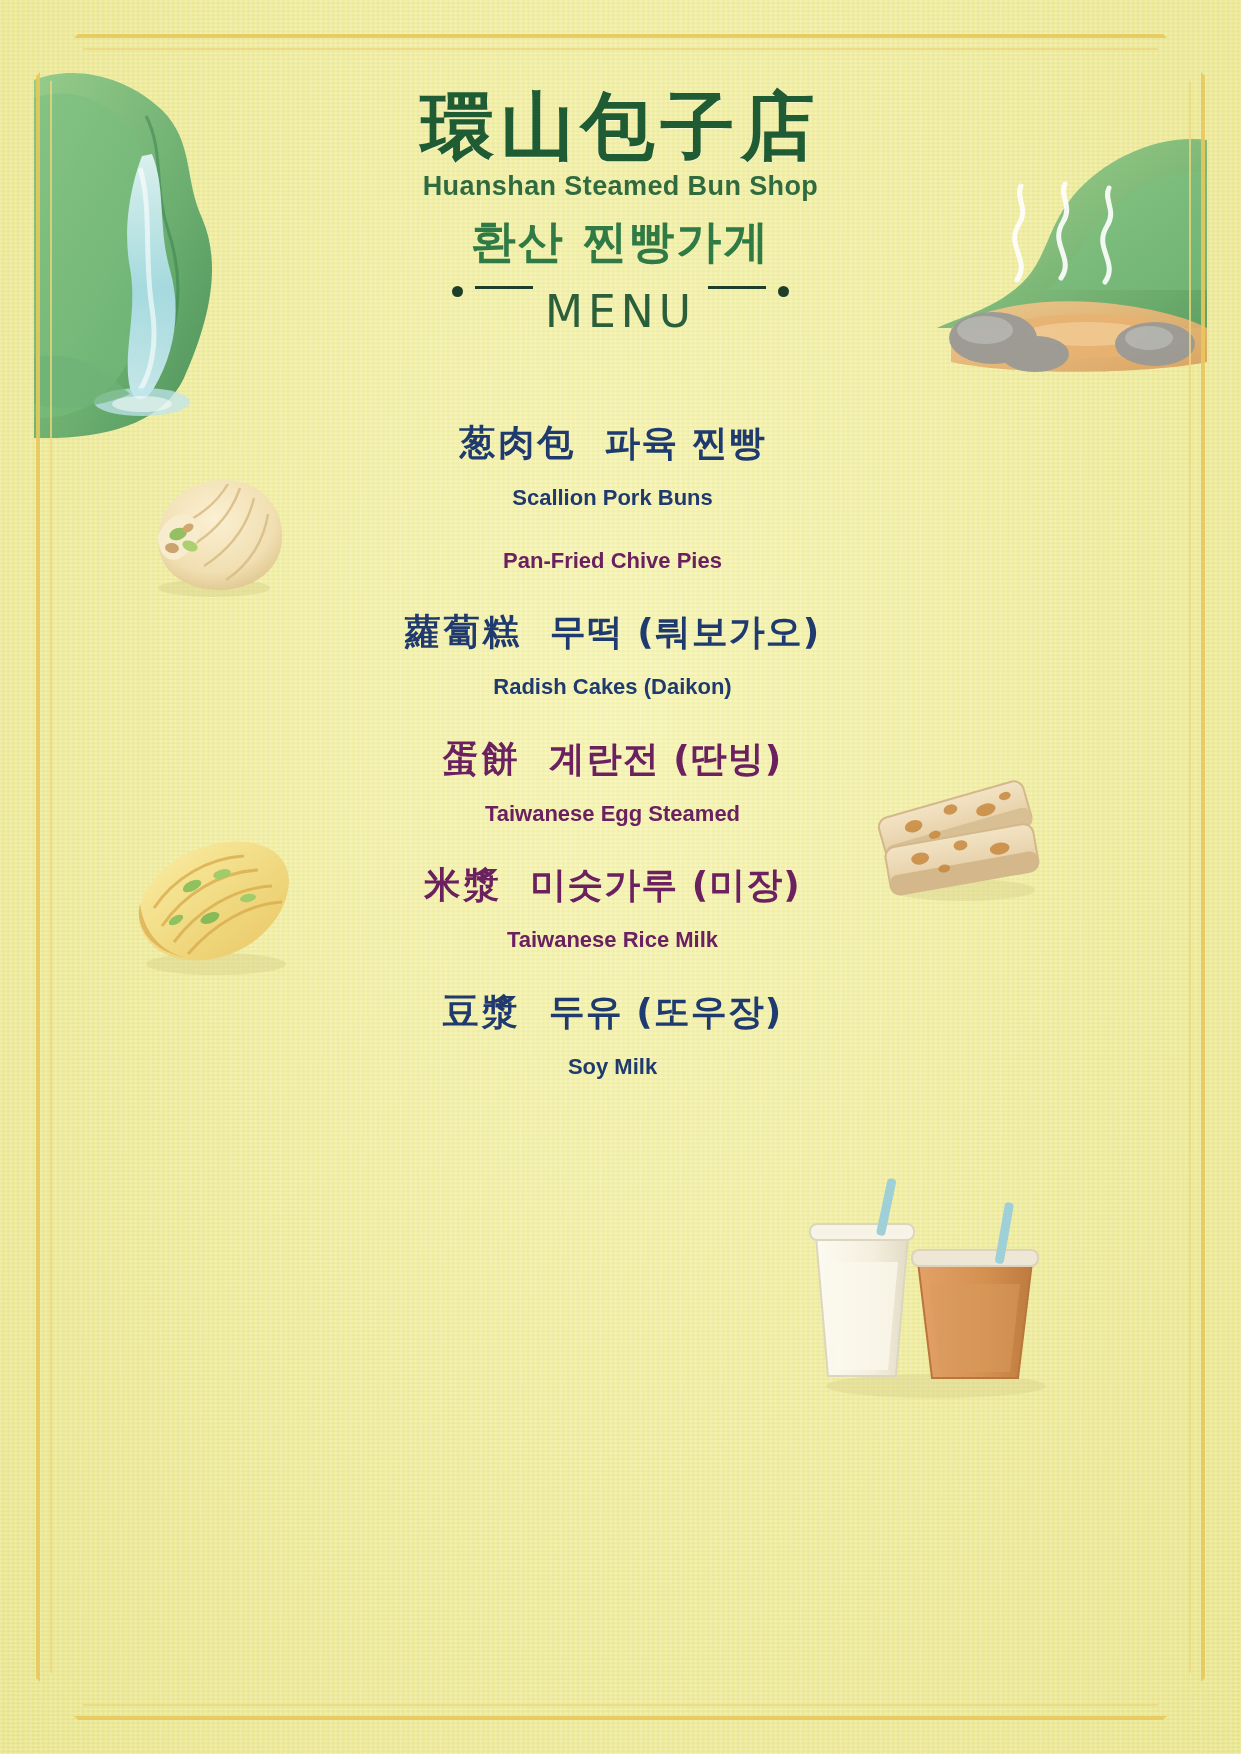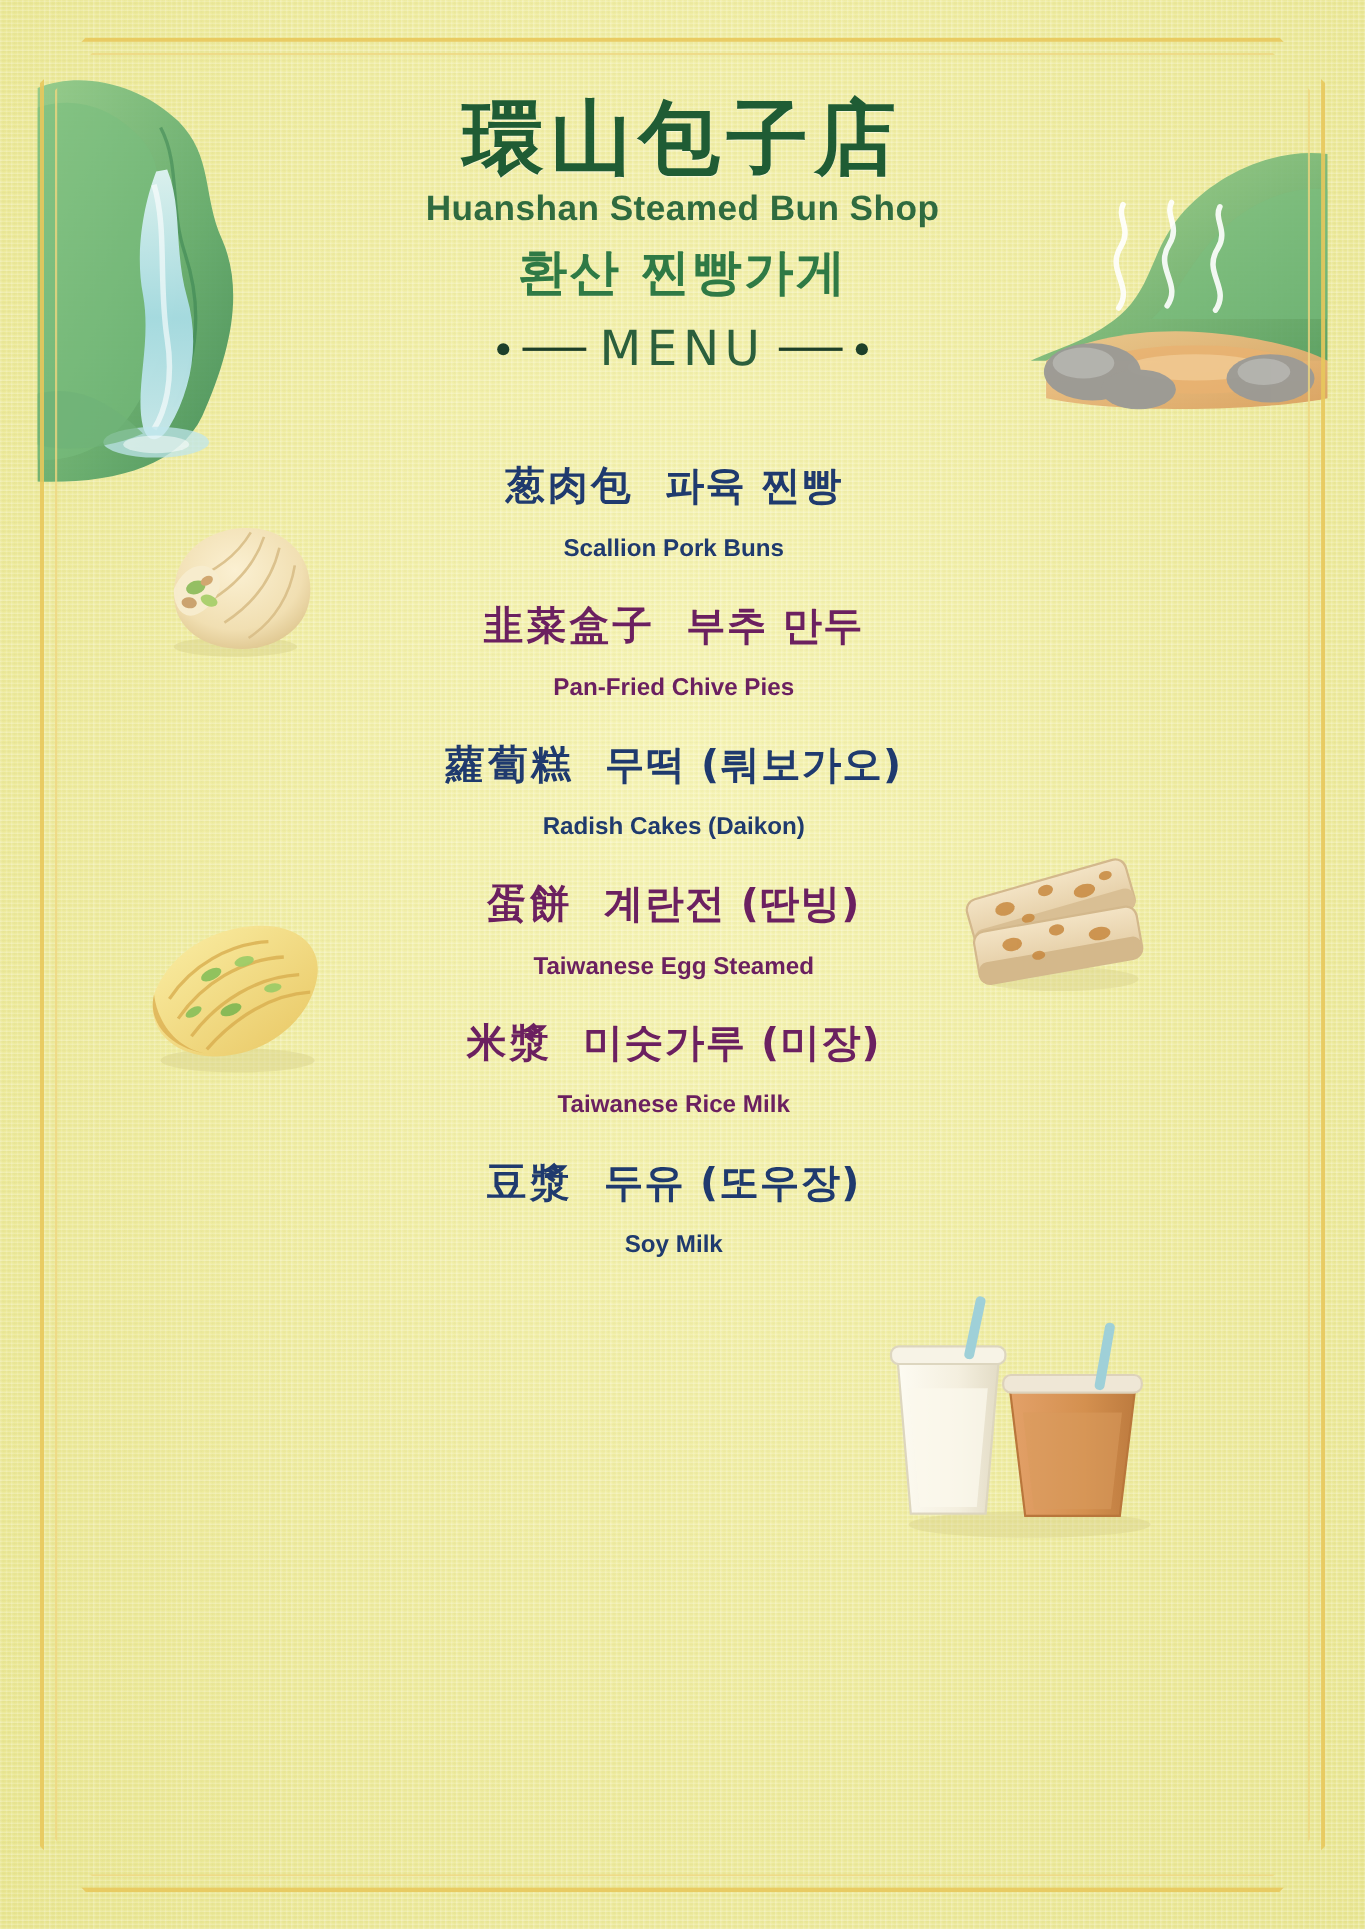--- a/index.html
+++ b/index.html
@@ -73,38 +73,38 @@
   .title-zh {
     font-family: "DejaVu Sans", sans-serif;
     font-size: 74px;
     font-weight: bold;
     color: #1f5c34;
     letter-spacing: 6px;
     line-height: 1.1;
     text-shadow: 0 1px 0 rgba(255,255,255,0.45);
   }
   .title-en {
-    font-size: 32px;
+    font-size: 27px;
     font-weight: bold;
     color: #2f6b3f;
     letter-spacing: 0.4px;
     margin-top: 4px;
   }
   .title-ko {
     font-family: "DejaVu Sans", sans-serif;
     font-size: 45px;
     font-weight: bold;
     color: #2f7a45;
     letter-spacing: 2px;
     margin-top: 10px;
   }
 
   .menu-rule {
     display: flex;
-    align-items: center;
+    align-items: flex-start;
     justify-content: center;
     gap: 12px;
     margin-top: 14px;
   }
   .menu-rule .dot {
     width: 11px; height: 11px; border-radius: 50%;
     background: #1d3f2a;
     flex: none;
   }
   .menu-rule .line {
@@ -338,23 +338,20 @@
   <div class="items">
 
     <div class="item">
       <div class="line1 c-navy">
         <span class="name-zh">葱肉包</span><span class="name-ko">파육 찐빵</span>
       </div>
       <div class="line2 c-navy">Scallion Pork Buns</div>
     </div>
 
     <div class="item">
-      <div class="line1 c-plum">
-        <span class="name-zh">韭菜盒子</span><span class="name-ko">부추 만두</span>
-      </div>
       <div class="line2 c-plum">Pan-Fried Chive Pies</div>
     </div>
 
     <div class="item">
       <div class="line1 c-navy">
         <span class="name-zh">蘿蔔糕</span><span class="name-ko">무떡 (뤄보가오)</span>
       </div>
       <div class="line2 c-navy">Radish Cakes (Daikon)</div>
     </div>
 

